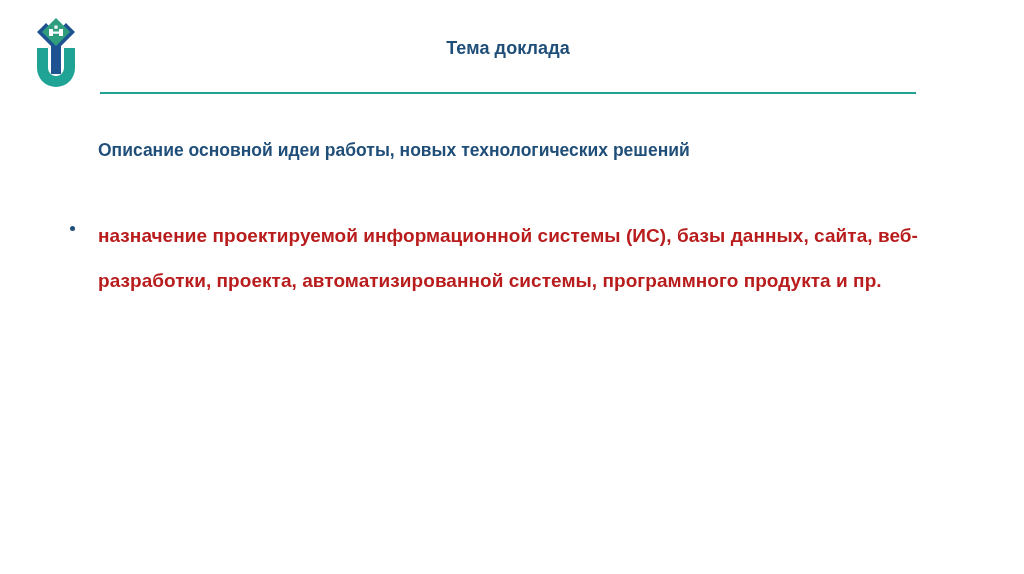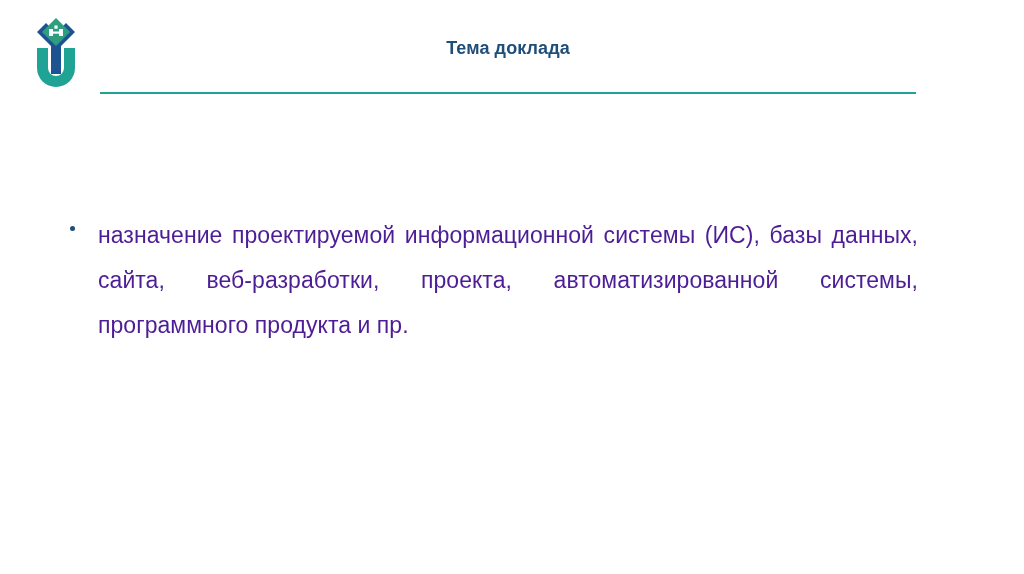--- a/index.html
+++ b/index.html
@@ -106,23 +106,23 @@
     left: 6px;
     top: 13px;
     width: 5px;
     height: 5px;
     border-radius: 50%;
     background: #1f4e79;
   }
 
   .bullet-text {
     display: block;
-    font-size: 23px;
-    font-weight: normal;
-    color: #4c1d95;
+    font-size: 19px;
+    font-weight: bold;
+    color: #b91c1c;
     line-height: 45px;
     text-align: justify;
     text-justify: inter-word;
     text-align-last: left;
     letter-spacing: 0.05px;
   }
 </style>
 </head>
 <body>
 
@@ -146,20 +146,21 @@
       </svg>
     </div>
 
     <div class="slide-title">Тема доклада</div>
 
     <div class="title-rule"></div>
   </div>
 
   <div class="slide-body">
 
+    <div class="lead-paragraph">Описание основной идеи работы, новых технологических решений</div>
 
     <ul class="bullet-list">
       <li class="bullet-item">
         <span class="bullet-marker"></span>
         <span class="bullet-text">назначение проектируемой информационной системы (ИС), базы данных, сайта, веб-разработки, проекта, автоматизированной системы, программного продукта и пр.</span>
       </li>
     </ul>
 
   </div>
 </div>

